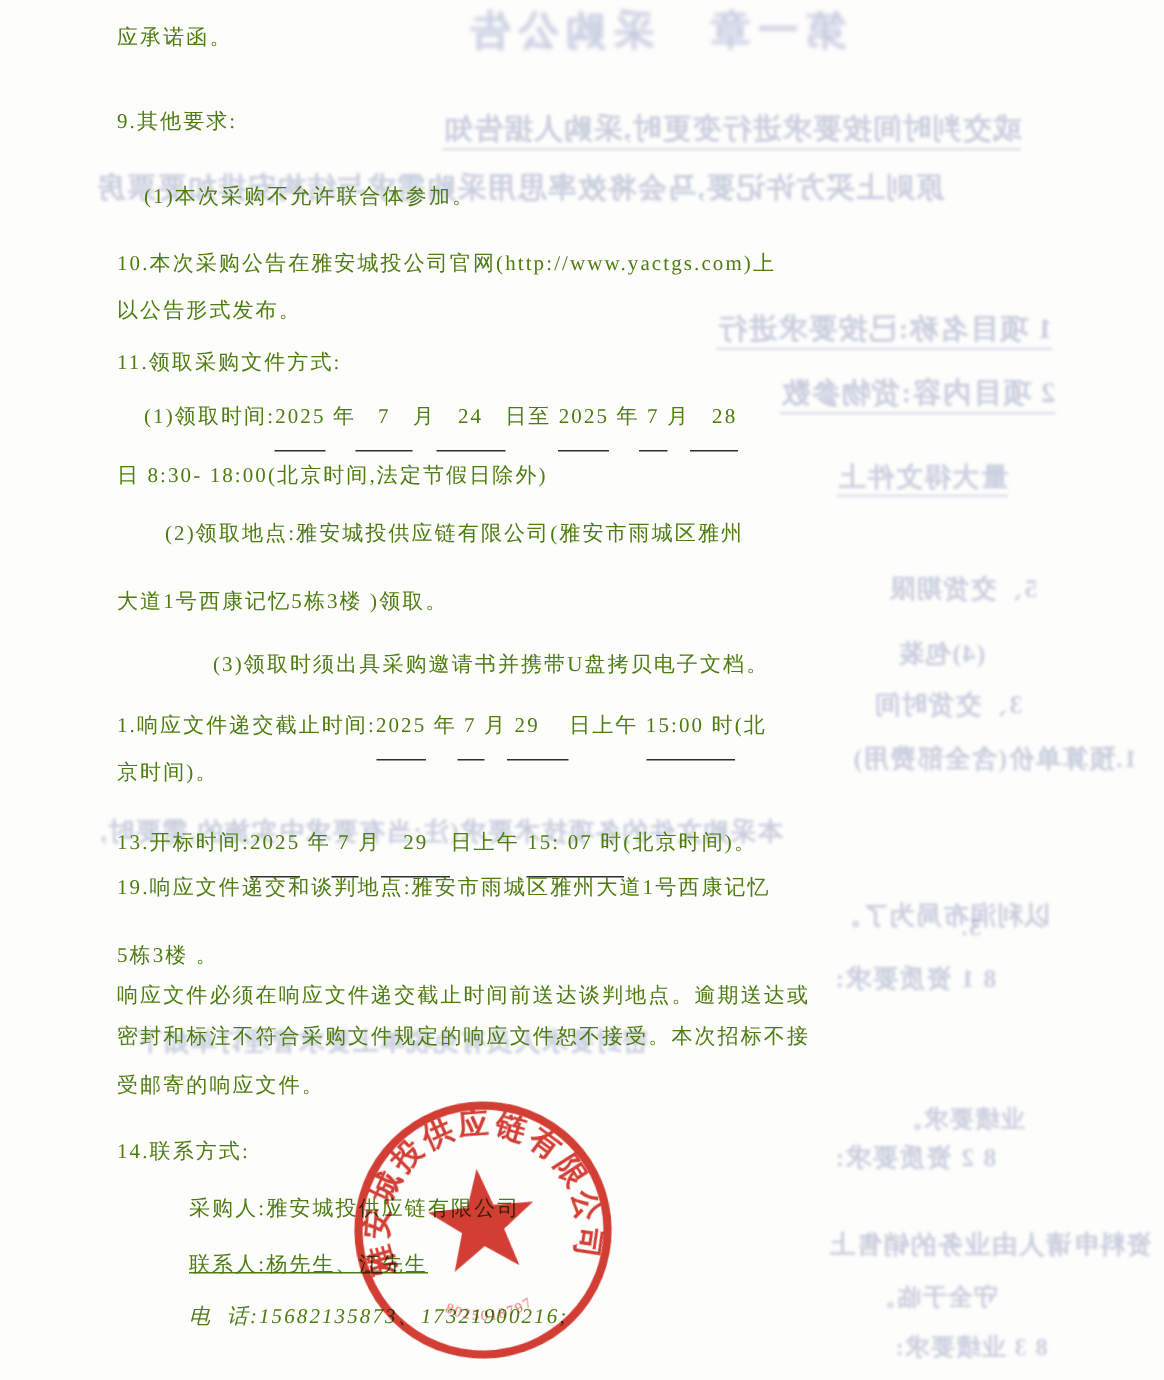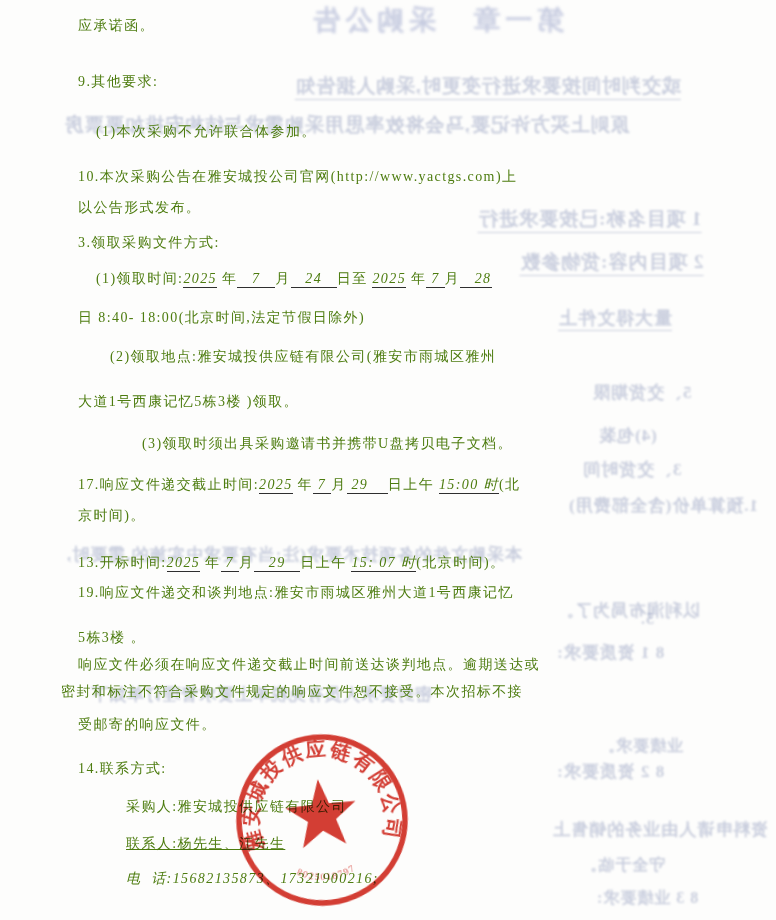--- a/index.html
+++ b/index.html
@@ -15,22 +15,21 @@
     white-space:pre;
     color:#4d7c0f;
     font-size:14px;
     letter-spacing:1.4px;
     line-height:1.2;
     filter:blur(.2px);
   }
   #doc-lines .seg{white-space:pre;}
   #doc-lines .u{
     border-bottom:1.6px solid #2f2f2f;
-    padding-bottom:1px;
-    font-style:italic;
+    padding-bottom:14px;
   }
   
   #ghost-layer .ghost{
     position:absolute;
     white-space:pre;
     transform:scaleX(-1);
     filter:blur(1.2px);
     color:rgba(122,136,176,.40);
     font-weight:600;
     letter-spacing:1px;
@@ -82,33 +81,33 @@
       <div class="ghost" style="left: 580px; top: 855px; font-size: 16px;">守全于临。</div>
       <div class="ghost" style="left: 596px; top: 888px; font-size: 16px;">8 3 业绩要求:</div>
     </div>
 
   <div id="doc-lines">
       <div class="line" style="left: 78px; top: 18px;"><span class="seg">应承诺函。</span></div>
       <div class="line" style="left: 78px; top: 74px;"><span class="seg">9.其他要求:</span></div>
       <div class="line" style="left: 96px; top: 124px;"><span class="seg">(1)本次采购不允许联合体参加。</span></div>
       <div class="line" style="left: 78px; top: 169px;"><span class="seg">10.本次采购公告在雅安城投公司官网(http://www.yactgs.com)上</span></div>
       <div class="line" style="left: 78px; top: 200px;"><span class="seg">以公告形式发布。</span></div>
-      <div class="line" style="left: 78px; top: 235px;"><span class="seg">3.领取采购文件方式:</span></div>
+      <div class="line" style="left: 78px; top: 235px;"><span class="seg">11.领取采购文件方式:</span></div>
       <div class="line" style="left: 96px; top: 271px;"><span class="seg">(1)领取时间:</span><span class="seg u">2025</span><span class="seg"> 年</span><span class="seg u">   7   </span><span class="seg">月</span><span class="seg u">   24   </span><span class="seg">日至 </span><span class="seg u">2025</span><span class="seg"> 年</span><span class="seg u"> 7 </span><span class="seg">月</span><span class="seg u">   28</span></div>
-      <div class="line" style="left: 78px; top: 310px;"><span class="seg">日 8:40- 18:00(北京时间,法定节假日除外)</span></div>
+      <div class="line" style="left: 78px; top: 310px;"><span class="seg">日 8:30- 18:00(北京时间,法定节假日除外)</span></div>
       <div class="line" style="left: 110px; top: 349px;"><span class="seg">(2)领取地点:雅安城投供应链有限公司(雅安市雨城区雅州</span></div>
       <div class="line" style="left: 78px; top: 394px;"><span class="seg">大道1号西康记忆5栋3楼 )领取。</span></div>
       <div class="line" style="left: 110px; top: 436px; margin-left: 32px;"><span class="seg">(3)领取时须出具采购邀请书并携带U盘拷贝电子文档。</span></div>
-      <div class="line" style="left: 78px; top: 477px;"><span class="seg">17.响应文件递交截止时间:</span><span class="seg u">2025</span><span class="seg"> 年</span><span class="seg u"> 7 </span><span class="seg">月</span><span class="seg u"> 29    </span><span class="seg">日上午 </span><span class="seg u">15:00 时</span><span class="seg">(北</span></div>
+      <div class="line" style="left: 78px; top: 477px;"><span class="seg">1.响应文件递交截止时间:</span><span class="seg u">2025</span><span class="seg"> 年</span><span class="seg u"> 7 </span><span class="seg">月</span><span class="seg u"> 29    </span><span class="seg">日上午 </span><span class="seg u">15:00 时</span><span class="seg">(北</span></div>
       <div class="line" style="left: 78px; top: 508px;"><span class="seg">京时间)。</span></div>
       <div class="line" style="left: 78px; top: 555px;"><span class="seg">13.开标时间:</span><span class="seg u">2025</span><span class="seg"> 年</span><span class="seg u"> 7 </span><span class="seg">月</span><span class="seg u">   29   </span><span class="seg">日上午 </span><span class="seg u">15: 07 时</span><span class="seg">(北京时间)。</span></div>
       <div class="line" style="left: 78px; top: 585px;"><span class="seg">19.响应文件递交和谈判地点:雅安市雨城区雅州大道1号西康记忆</span></div>
       <div class="line" style="left: 78px; top: 612px; margin-top: 18px;"><span class="seg">5栋3楼 。</span></div>
       <div class="line" style="left: 78px; top: 657px;"><span class="seg">响应文件必须在响应文件递交截止时间前送达谈判地点。逾期送达或</span></div>
-      <div class="line" style="left: 61px; top: 684px; text-align: center;"><span class="seg">密封和标注不符合采购文件规定的响应文件恕不接受。本次招标不接</span></div>
+      <div class="line" style="left: 78px; top: 684px; text-align: center;"><span class="seg">密封和标注不符合采购文件规定的响应文件恕不接受。本次招标不接</span></div>
       <div class="line" style="left: 78px; top: 717px;"><span class="seg">受邮寄的响应文件。</span></div>
       <div class="line" style="left: 78px; top: 761px;"><span class="seg">14.联系方式:</span></div>
       <div class="line" style="left: 126px; top: 799px; text-align: center;"><span class="seg">采购人:雅安城投供应链有限公司</span></div>
       <div class="line" style="left: 126px; top: 836px; text-decoration: underline;"><span class="seg">联系人:杨先生、江先生</span></div>
       <div class="line" style="left: 126px; top: 871px; font-style: italic;"><span class="seg">电  话:15682135873、17321900216;</span></div>
     </div>
 
   <svg id="stamp" viewBox="0 0 182 182">
     <defs>
       <path id="arc-top" d="M 30.9 112.9 A 64 64 0 1 1 151.1 112.9" fill="none"></path>

